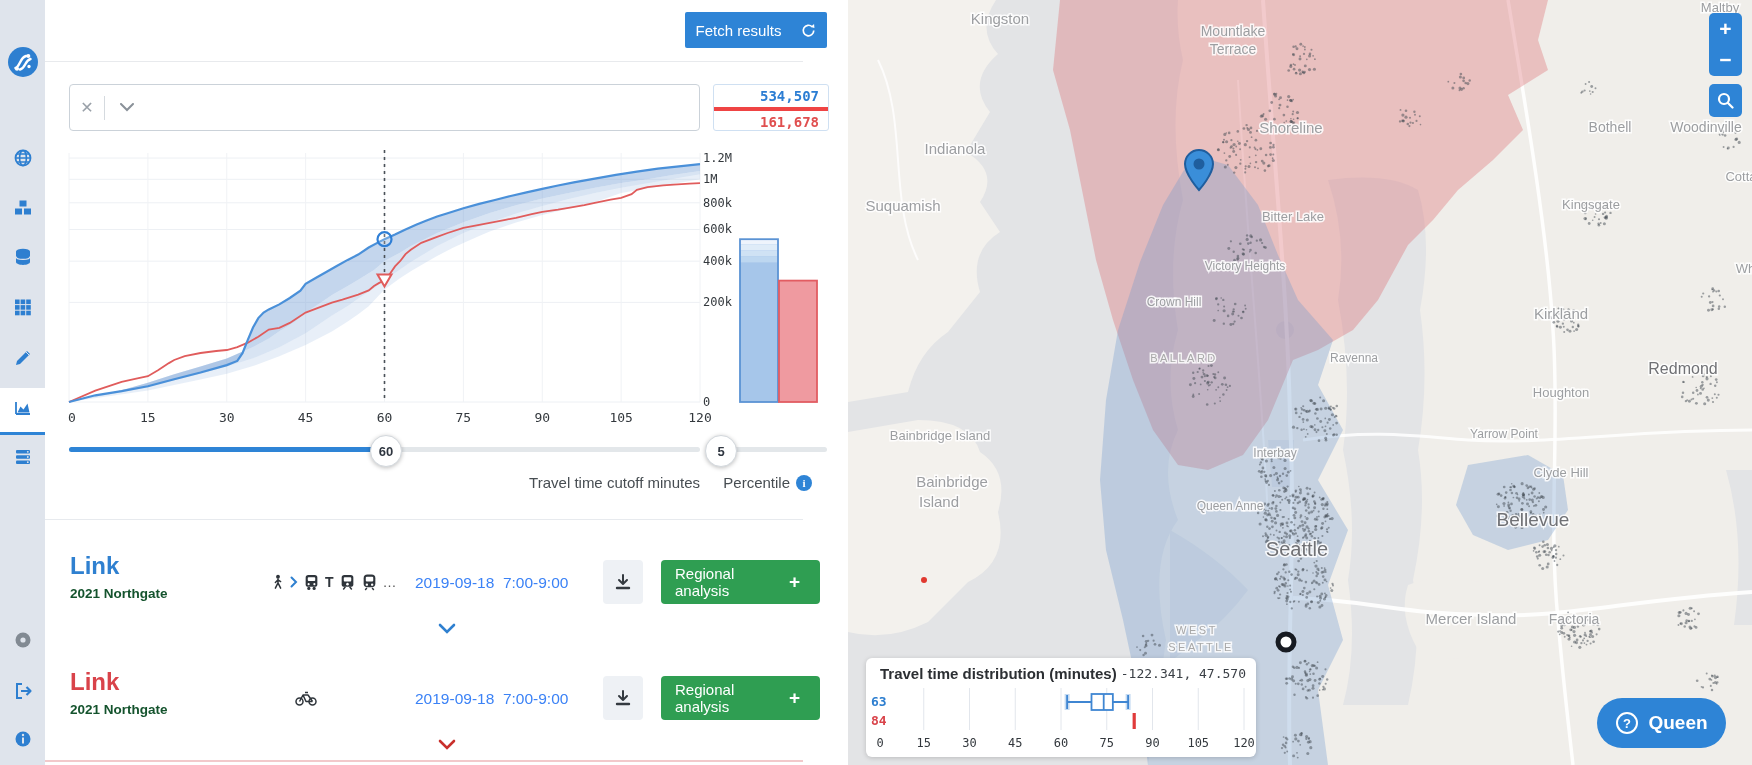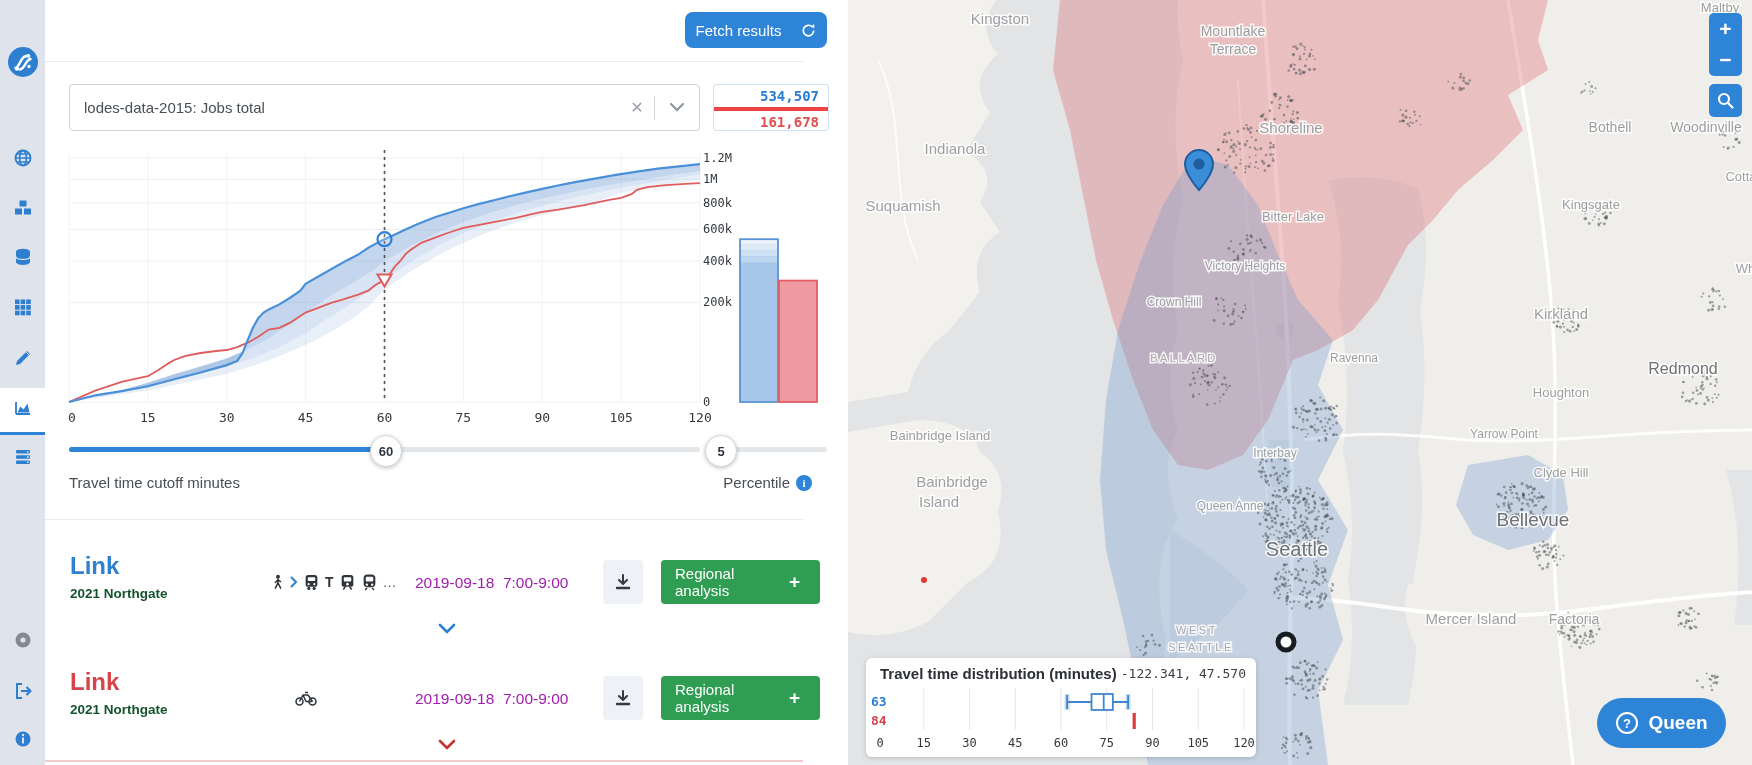--- a/index.html
+++ b/index.html
@@ -9,21 +9,21 @@
 
   
   .sidebar{left:0;top:0;width:45px;height:765px;background:#dfe4ec;}
   .side-icon{position:absolute;left:0;width:45px;height:44px;display:flex;align-items:center;justify-content:center;cursor:pointer;}
   .side-icon.active{background:#ffffff;}
   .side-active-bar{position:absolute;left:0;width:45px;height:3px;background:#2e84d6;}
 
   
   .panel{left:45px;top:0;width:803px;height:765px;background:#fff;border-right:1px solid #dcdfe3;}
   .panel-title{left:70px;top:17px;font-size:17.5px;font-weight:bold;color:#2c2c2c;}
-  .btn-fetch{left:685px;top:12px;width:142px;height:36px;background:#2e84d6;border-radius:8px;
+  .btn-fetch{left:685px;top:12px;width:142px;height:36px;background:#2e84d6;border-radius:2px;
              color:#fff;font-size:15px;display:flex;align-items:center;justify-content:center;gap:20px;cursor:pointer;}
   .hdr-divider{left:45px;top:61px;width:758px;height:1px;background:#e8eaed;}
 
   .select-box{left:69px;top:84px;width:629px;height:45px;border:1px solid #cbd2d9;border-radius:4px;background:#fff;
               display:flex;align-items:center;cursor:pointer;}
   .select-text{margin-left:14px;font-size:15px;color:#4a5056;flex:1;}
   .select-x{width:34px;text-align:center;color:#9aa1a9;font-size:16px;cursor:pointer;}
   .select-sep{width:1px;height:24px;background:#d5dadf;}
   .select-chev{width:44px;display:flex;align-items:center;justify-content:center;}
 
@@ -38,21 +38,21 @@
   .slider-handle{position:absolute;width:30px;height:30px;background:#fff;border:1px solid #d3d8dd;border-radius:50%;
                  box-shadow:0 1px 4px rgba(0,0,0,.25);display:flex;align-items:center;justify-content:center;
                  font-size:13px;font-weight:600;color:#2f3640;cursor:grab;}
   .slider-label{position:absolute;font-size:15px;color:#474d52;}
 
   .section-divider{left:45px;top:519px;width:758px;height:1px;background:#e7eaee;}
 
   .link-title{font-size:24px;font-weight:bold;}
   .link-sub{font-size:13.5px;font-weight:bold;color:#14532d;}
   .mode-icons{position:absolute;display:flex;align-items:center;gap:5px;}
-  .date-text{position:absolute;font-size:15.5px;color:#a21caf;}
+  .date-text{position:absolute;font-size:15.5px;color:#3b82f6;}
   .btn-dl{position:absolute;width:40px;height:44px;background:#eef1f5;border-radius:4px;
           display:flex;align-items:center;justify-content:center;cursor:pointer;}
   .btn-regional{position:absolute;width:159px;height:44px;background:#2f9e52;border-radius:4px;color:#fff;
                 font-size:15px;display:flex;align-items:center;padding:0 20px 0 14px;box-sizing:border-box;cursor:pointer;}
   .btn-regional .plus{margin-left:auto;font-size:19px;font-weight:bold;}
   .row-chevron{position:absolute;cursor:pointer;}
   .panel-bottom-line{left:45px;top:760px;width:758px;height:2px;background:#f2c9cb;}
 
   
   .map{left:848px;top:0;width:904px;height:765px;background:#e3e4e6;}
@@ -166,21 +166,20 @@
     <span>Fetch results</span>
     <svg width="15" height="15" viewBox="0 0 16 16">
       <path d="M13.6 8a5.6 5.6 0 1 1-1.7-4" fill="none" stroke="#fff" stroke-width="1.8"></path>
       <polygon points="13.9,1.0 14.3,5.3 10.2,4.3" fill="#fff"></polygon>
     </svg>
   </div>
 
   <div class="abs hdr-divider"></div>
 
   <div class="abs select-box">
-    <span class="select-text">lodes-data-2015: Jobs total</span>
     <span class="select-x">✕</span>
     <span class="select-sep"></span>
     <span class="select-chev">
       <svg width="14" height="9" viewBox="0 0 14 9">
           <path d="M1 1l6 6 6-6" fill="none" stroke="#8a9199" stroke-width="2" stroke-linecap="round"></path>
         </svg>
     </span>
   </div>
 
   <div class="abs totals">
@@ -240,21 +239,21 @@
       <rect x="734" y="150.60398504460701" width="38" height="121.39601495539299" fill="#ef9aa0"></rect>
       <rect x="734" y="150.60398504460701" width="38" height="121.39601495539299" fill="none" stroke="#e25c62" stroke-width="1.8"></rect>
     </svg>
 
   <div class="abs slider-track" style="left:69px;top:447px;width:631px;">
     <div class="slider-fill" style="width:315px;"></div>
   </div>
   <div class="abs slider-handle" style="left:370px;top:435px;">
     <span>60</span>
   </div>
-  <div class="abs slider-label" style="left:69px;top:474px;width:631px;text-align:left;">Travel time cutoff minutes</div>
+  <div class="abs slider-label" style="left:69px;top:474px;width:631px;text-align:right;">Travel time cutoff minutes</div>
 
   <div class="abs slider-track" style="left:713px;top:447px;width:114px;">
     <div class="slider-fill" style="width:8px;"></div>
   </div>
   <div class="abs slider-handle" style="left:705px;top:435px;">
     <span>5</span>
   </div>
   <div class="abs slider-label" style="left:660px;top:474px;width:130px;text-align:right;">Percentile</div>
   <div class="abs" style="left:796px;top:475px;">
     <svg width="16" height="16" viewBox="0 0 16 16">

